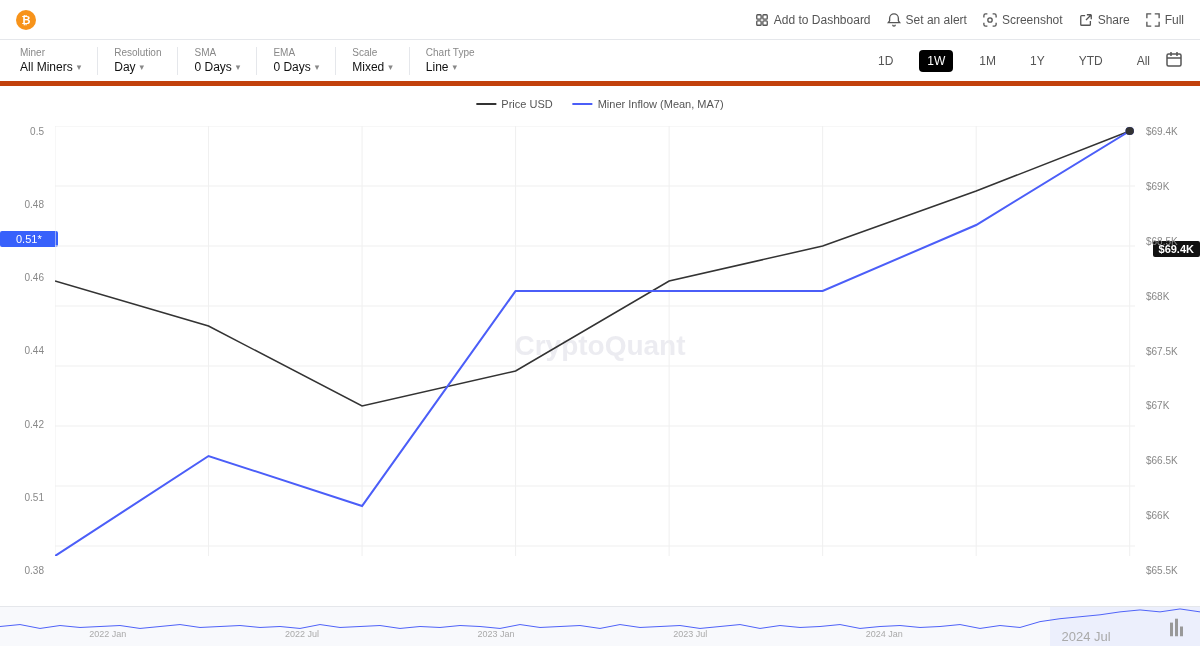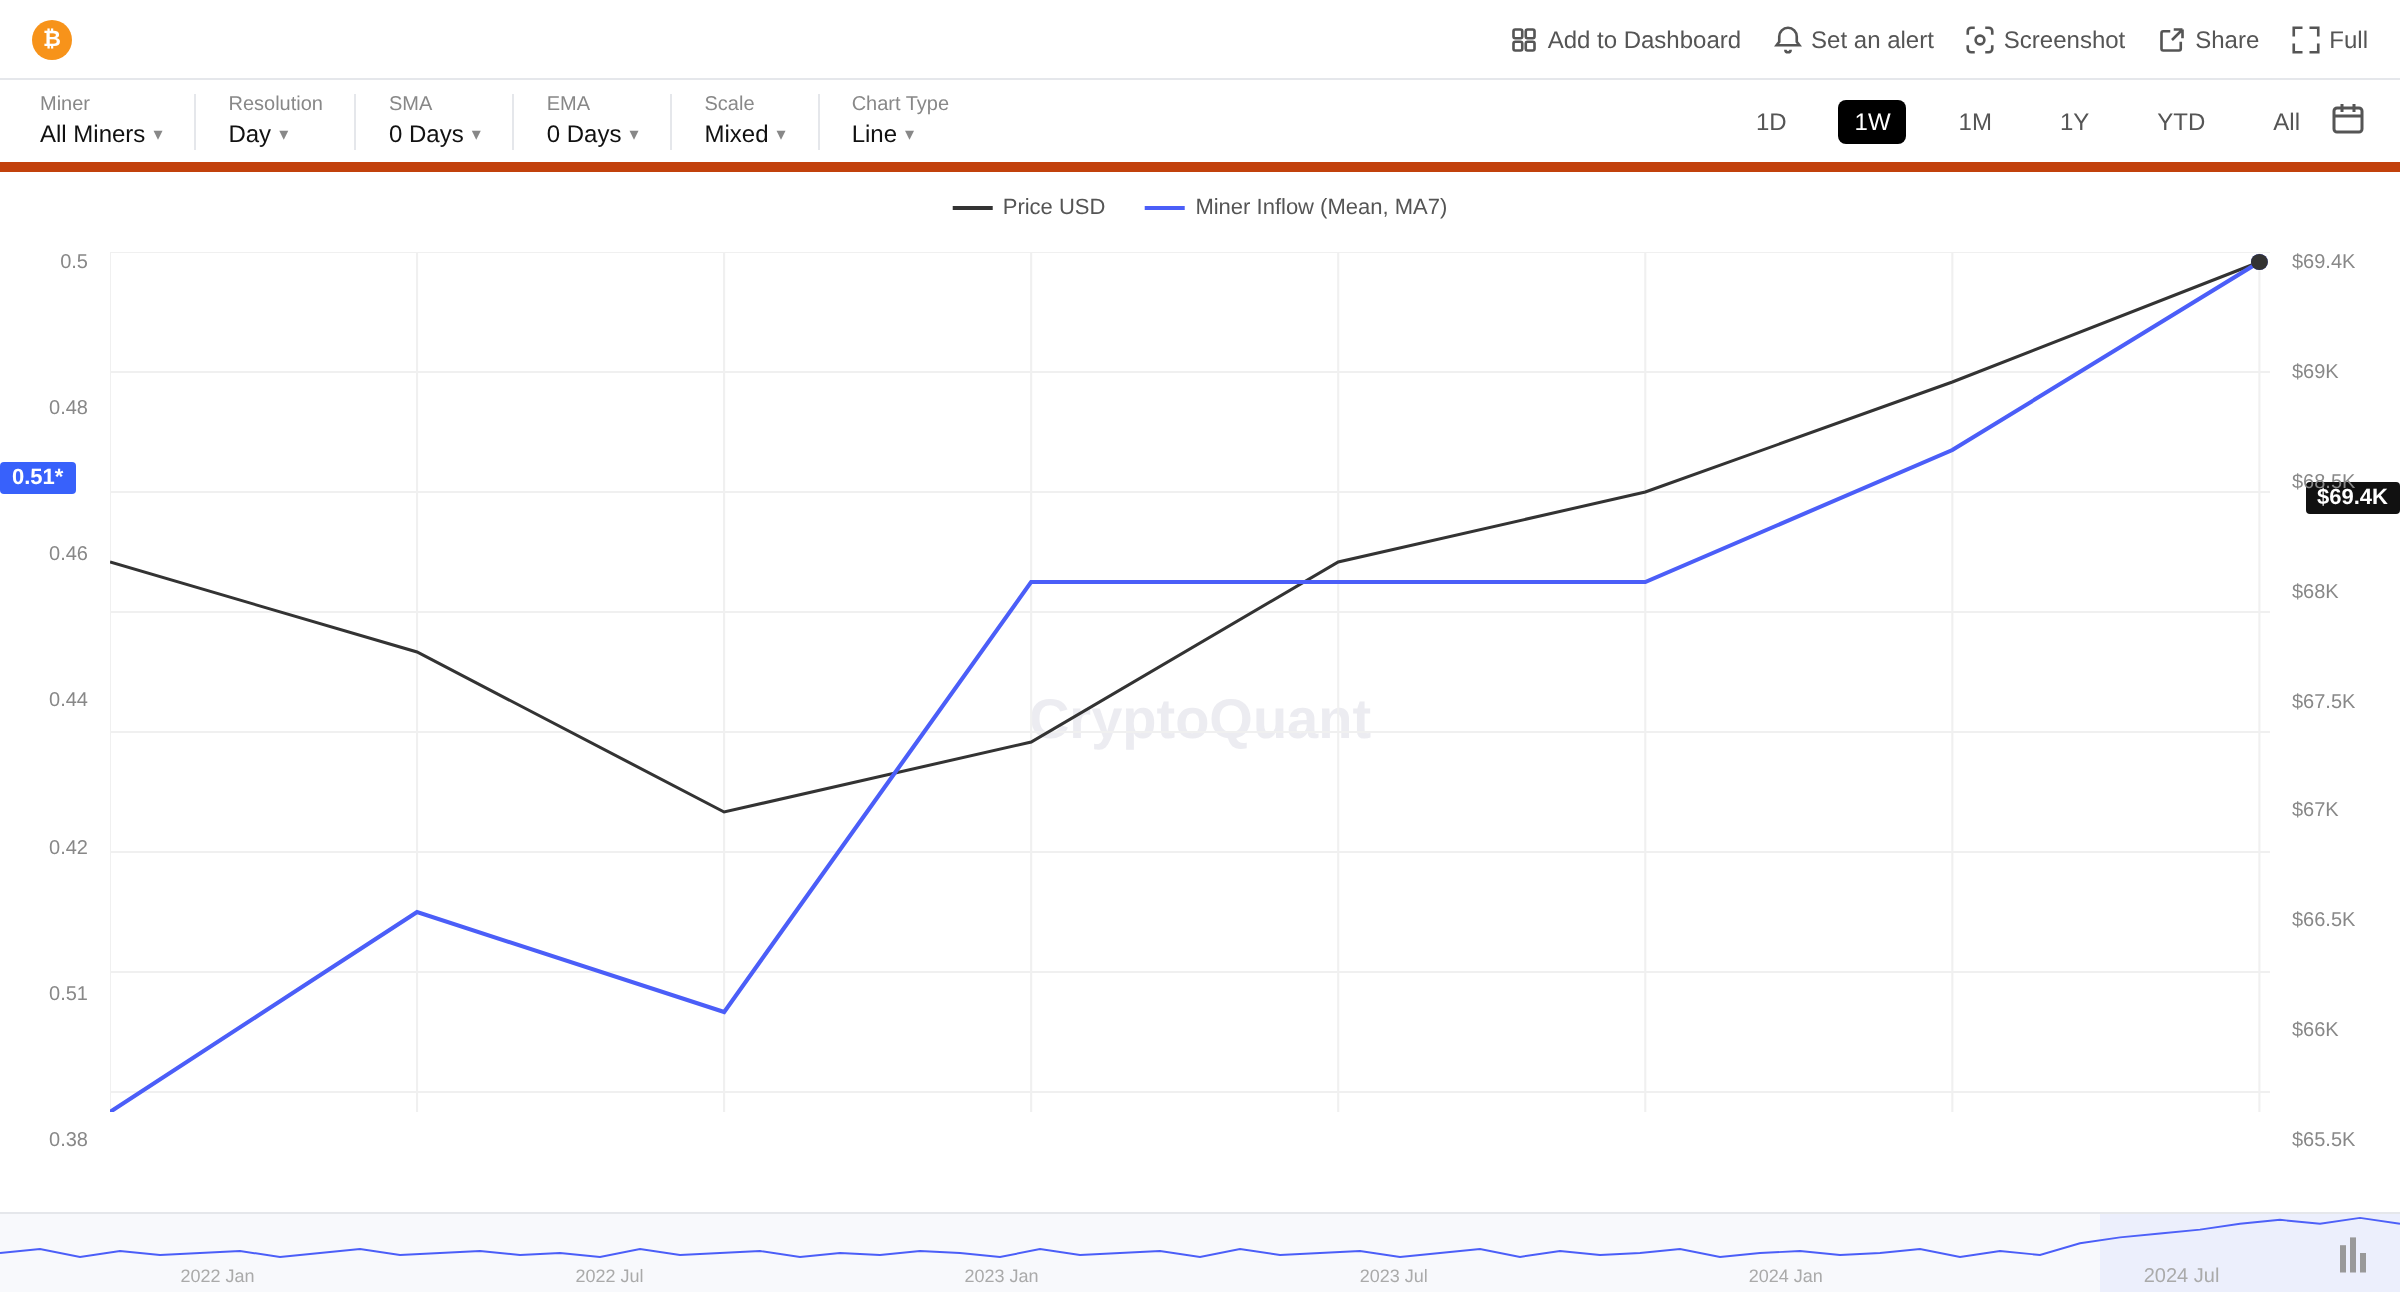--- a/index.html
+++ b/index.html
@@ -77,29 +77,29 @@
     .x-label { font-size: 10px; color: #888; }
 
     
     .price-badge {
       position: absolute; right: 0; top: 155px;
       background: #111; color: #fff; font-size: 11px; font-weight: 600;
       padding: 2px 6px; border-radius: 2px;
     }
     .left-badge {
       position: absolute; left: 0; top: 145px;
-      background: #3861fb; color: #fff; font-size: 11px; font-weight: 700;
-      padding: 2px 6px; border-radius: 2px;
+      background: #3861fb; color: #fff; font-size: 11px; font-weight: 400;
+      padding: 2px 16px; border-radius: 2px;
     }
 
     
     .watermark {
       position: absolute; top: 50%; left: 50%; transform: translate(-50%, -50%);
       font-size: 28px; font-weight: 700; color: rgba(180,180,200,0.25);
-      pointer-events: none; white-space: nowrap; margin-top: 14px;
+      pointer-events: none; white-space: nowrap;
     }
 
     
     .mini-chart {
       width: 100%; height: 40px; background: #f8f9fc; border-top: 1px solid #e5e7eb;
       position: relative; overflow: hidden;
     }
     .mini-chart svg { width: 100%; height: 100%; }
 
     
@@ -317,15 +317,15 @@
       <rect x="10" y="12" width="3" height="10" fill="#999"></rect>
     </g>
   </svg>
   
   <div style="position:absolute;bottom:2px;left:0;right:0;display:flex;justify-content:space-around;padding:0 10px;">
     <span style="font-size:9px;color:#aaa;">2022 Jan</span>
     <span style="font-size:9px;color:#aaa;">2022 Jul</span>
     <span style="font-size:9px;color:#aaa;">2023 Jan</span>
     <span style="font-size:9px;color:#aaa;">2023 Jul</span>
     <span style="font-size:9px;color:#aaa;">2024 Jan</span>
-    <span style="font-size:10px;color:#aaa;">2024 Jul</span>
+    <span style="font-size:13px;color:#aaa;">2024 Jul</span>
   </div>
 </div>
 
 </body></html>

